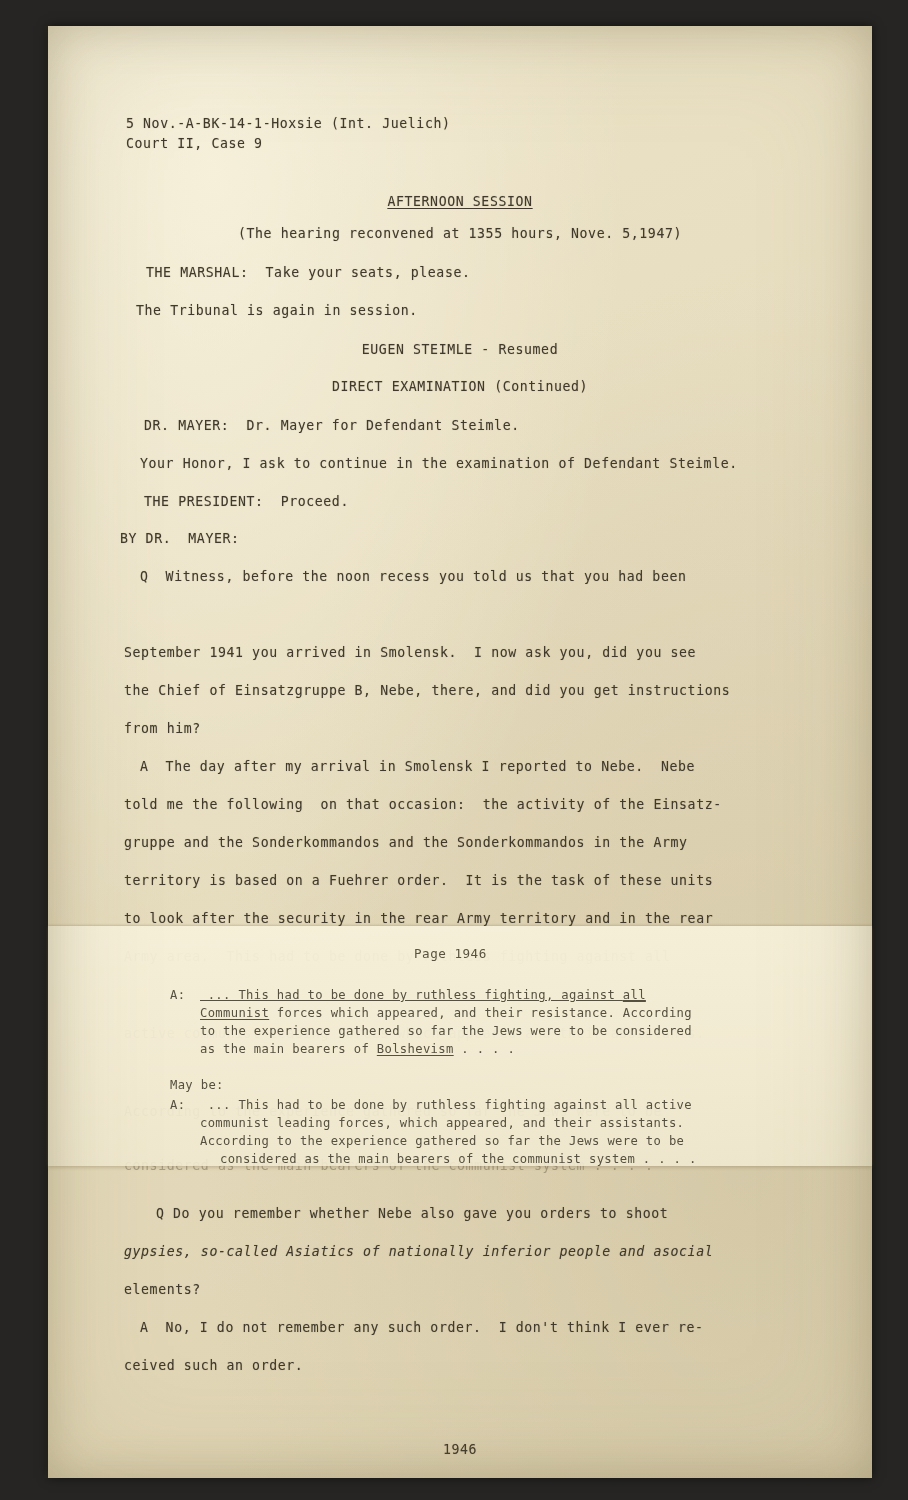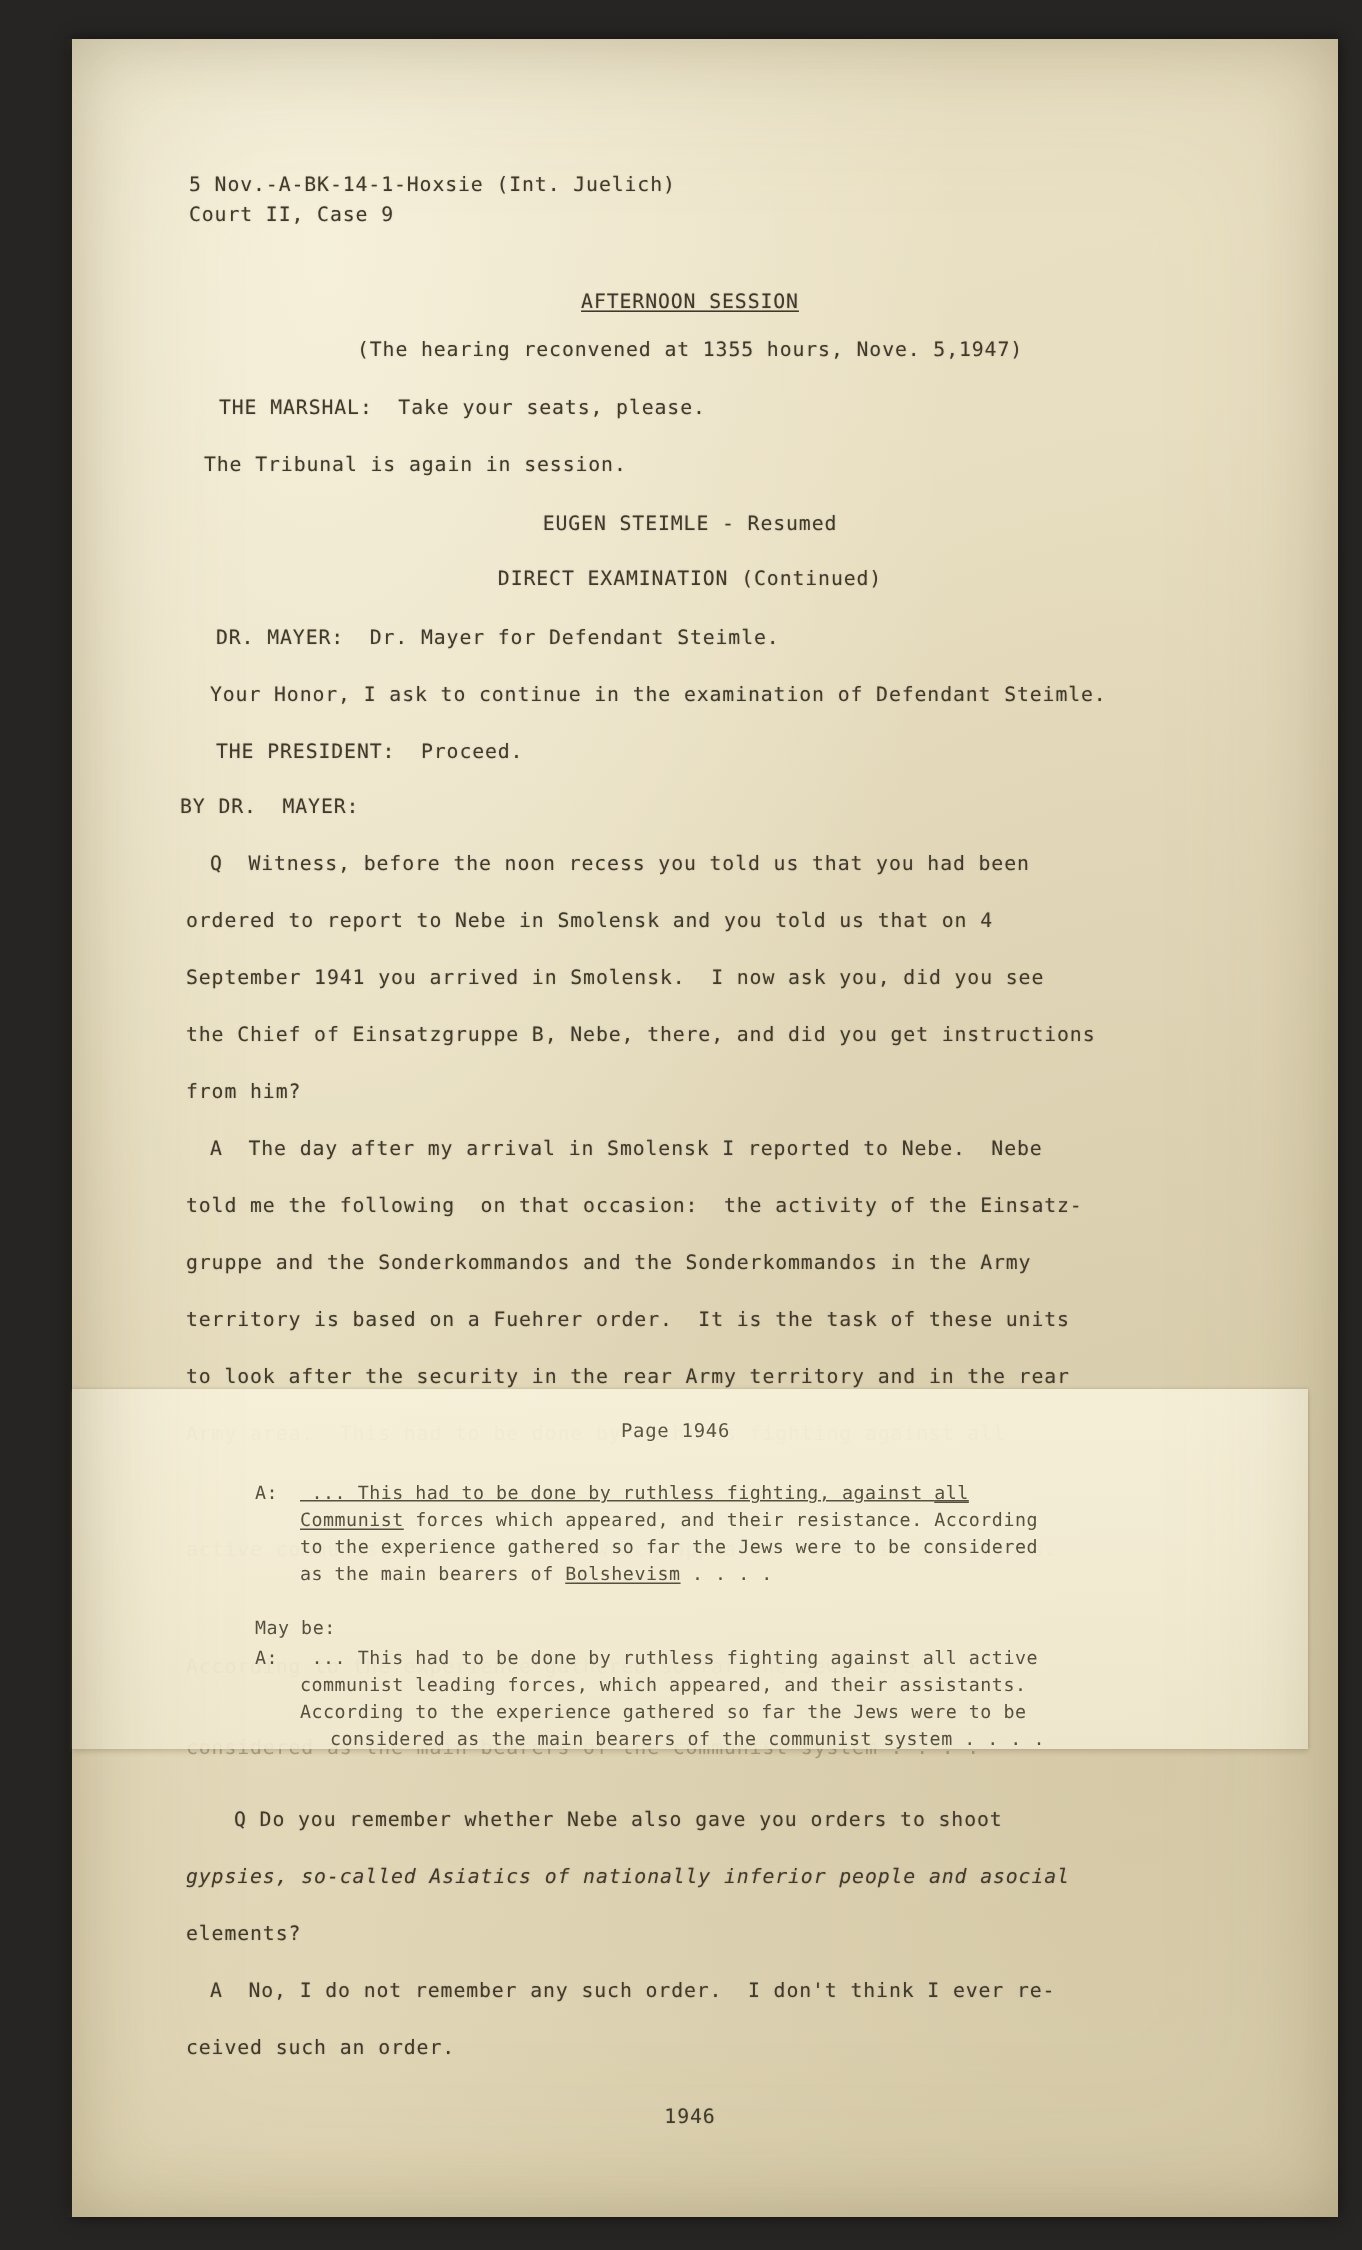--- a/index.html
+++ b/index.html
@@ -27,21 +27,20 @@
     left: 48px;
     top: 26px;
     width: 824px;
     height: 1452px;
     background: #e8dfc3;
     background-image:
       radial-gradient(ellipse at 20% 10%, rgba(255,252,236,0.55) 0%, rgba(255,252,236,0) 45%),
       radial-gradient(ellipse at 85% 78%, rgba(198,185,150,0.45) 0%, rgba(198,185,150,0) 55%),
       linear-gradient(160deg, #ece3c8 0%, #e6dcbe 40%, #ded3b2 100%);
     box-shadow: 0 0 10px rgba(0,0,0,0.55);
-    padding-left: 20px;
   }
 
   
   .paper:after {
     content: "";
     position: absolute;
     inset: 0;
     pointer-events: none;
     box-shadow: inset 0 0 46px rgba(120,105,70,0.32),
                 inset 0 0 120px rgba(140,125,85,0.18);
@@ -137,21 +136,20 @@
 
       <div class="ln centered" style="top:316px;">EUGEN STEIMLE - Resumed</div>
       <div class="ln centered" style="top:353px;">DIRECT EXAMINATION (Continued)</div>
 
       <div class="ln" style="left:96px; top:392px;">DR. MAYER:  Dr. Mayer for Defendant Steimle.</div>
       <div class="ln" style="left:92px; top:430px;">Your Honor, I ask to continue in the examination of Defendant Steimle.</div>
       <div class="ln" style="left:96px; top:468px;">THE PRESIDENT:  Proceed.</div>
       <div class="ln" style="left:72px; top:505px;">BY DR.  MAYER:</div>
 
       <div class="ln" style="left:92px; top:543px;">Q  Witness, before the noon recess you told us that you had been</div>
-      <div class="ln" style="left:76px; top:581px;">ordered to report to Nebe in Smolensk and you told us that on 4</div>
       <div class="ln" style="left:76px; top:619px;">September 1941 you arrived in Smolensk.  I now ask you, did you see</div>
       <div class="ln" style="left:76px; top:657px;">the Chief of Einsatzgruppe B, Nebe, there, and did you get instructions</div>
       <div class="ln" style="left:76px; top:695px;">from him?</div>
 
       <div class="ln" style="left:92px; top:733px;">A  The day after my arrival in Smolensk I reported to Nebe.  Nebe</div>
       <div class="ln" style="left:76px; top:771px;">told me the following  on that occasion:  the activity of the Einsatz-</div>
       <div class="ln" style="left:76px; top:809px;">gruppe and the Sonderkommandos and the Sonderkommandos in the Army</div>
       <div class="ln" style="left:76px; top:847px;">territory is based on a Fuehrer order.  It is the task of these units</div>
       <div class="ln" style="left:76px; top:885px;">to look after the security in the rear Army territory and in the rear</div>
 
@@ -177,17 +175,17 @@
         <div class="slip-line" style="left:152px; top:208px;">According to the experience gathered so far the Jews were to be</div>
         <div class="slip-line" style="left:172px; top:226px;">considered as the main bearers of the communist system . . . .</div>
       </div>
 
       <div class="ln" style="left:92px; top:1180px;margin-left:16px;">Q Do you remember whether Nebe also gave you orders to shoot</div>
       <div class="ln" style="left:76px; top:1218px;font-style:italic;">gypsies, so-called Asiatics of nationally inferior people and asocial</div>
       <div class="ln" style="left:76px; top:1256px;">elements?</div>
       <div class="ln" style="left:92px; top:1294px;">A  No, I do not remember any such order.  I don't think I ever re-</div>
       <div class="ln" style="left:76px; top:1332px;">ceived such an order.</div>
 
-      <div class="ln centered" style="top:1378px;text-align:center;">1946</div>
+      <div class="ln centered" style="top:1416px;text-align:center;">1946</div>
 
     </div>
   </div>
 </div>
 
 </body></html>

